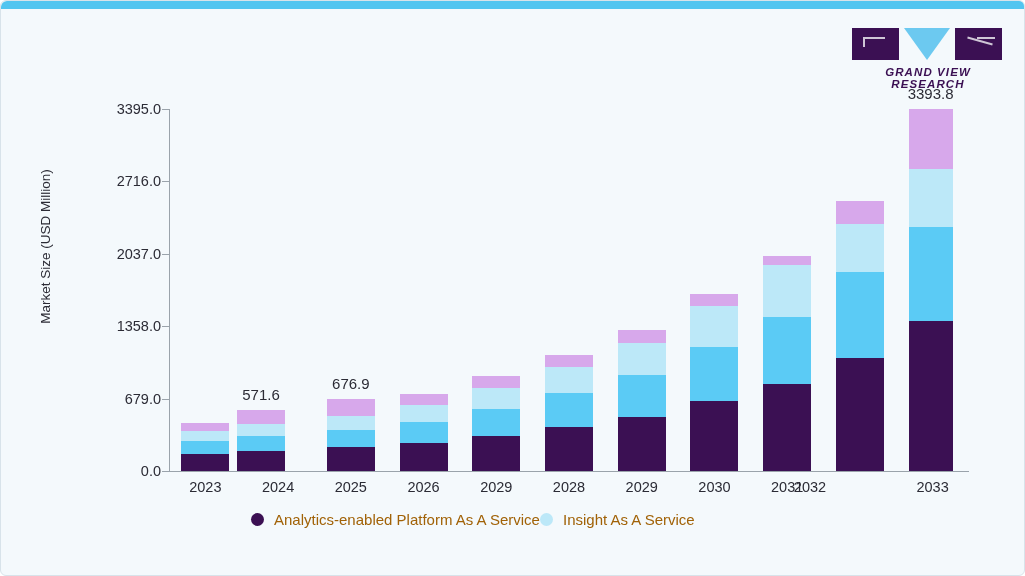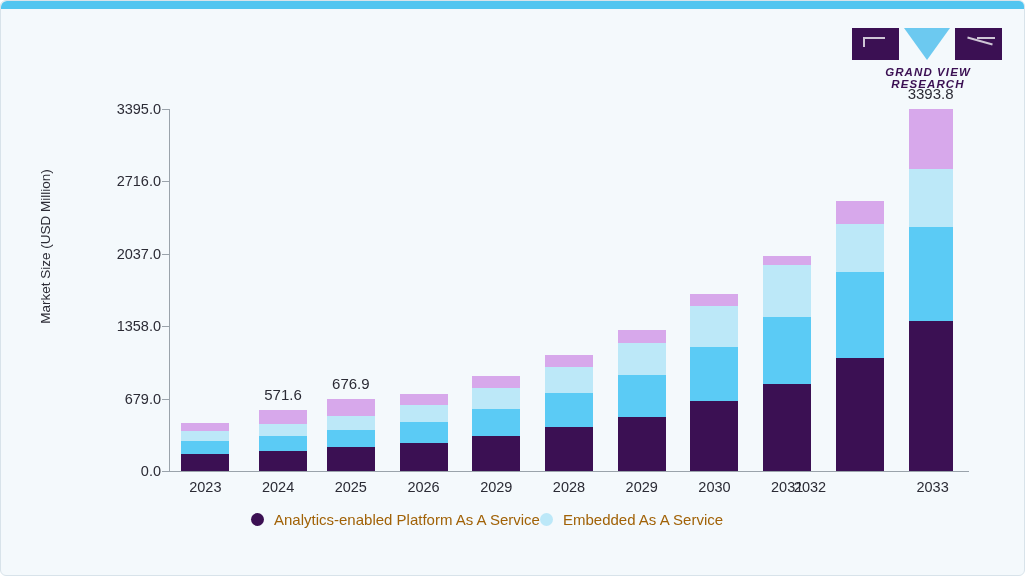--- a/index.html
+++ b/index.html
@@ -180,21 +180,21 @@
         <div class="y-tick-label" style="top: 108px; left: 80px;">3395.0</div>
         <div class="y-tick-mark" style="top: 108px; left: 161px;"></div>
       </div>
     <div id="bars">
         <div class="bar-group" style="left: 180.364px; width: 48px; top: 421.804px; bottom: auto; height: 48.1956px;">
           <div class="seg" style="background: rgb(215, 168, 235); height: 8.21031px;"></div>
           <div class="seg" style="background: rgb(188, 232, 248); height: 10.023px;"></div>
           <div class="seg" style="background: rgb(91, 203, 245); height: 12.9019px;"></div>
           <div class="seg" style="background: rgb(59, 16, 83); height: 17.0604px;"></div>
         </div>
-        <div class="bar-group" style="left: 258px; width: 48px; top: 409.052px; bottom: auto; height: 45px;">
+        <div class="bar-group" style="left: 236px; width: 48px; top: 409.052px; bottom: auto; height: 45px;">
           <div class="seg" style="background: rgb(215, 168, 235); height: 14.0855px;"></div>
           <div class="seg" style="background: rgb(188, 232, 248); height: 11.729px;"></div>
           <div class="seg" style="background: rgb(91, 203, 245); height: 15.1411px;"></div>
           <div class="seg" style="background: rgb(59, 16, 83); height: 19.9926px;"></div>
           <div class="bar-value-label" style="top: -24px;">571.6</div>
         </div>
         <div class="bar-group" style="left: 325.818px; width: 48px; top: 397.824px; bottom: auto; height: 72.1761px;">
           <div class="seg" style="background: rgb(215, 168, 235); height: 16.8365px;"></div>
           <div class="seg" style="background: rgb(188, 232, 248); height: 13.8616px;"></div>
           <div class="seg" style="background: rgb(91, 203, 245); height: 17.9134px;"></div>
@@ -266,17 +266,17 @@
       </div>
   </div>
 
   <div id="legend">
       <div class="legend-item">
         <span class="legend-dot" style="background: rgb(59, 16, 83);"></span>
         <span class="legend-label">Analytics-enabled Platform As A Service</span>
       </div>
       <div class="legend-item">
         <span class="legend-dot" style="background: rgb(188, 232, 248);"></span>
-        <span class="legend-label">Embedded As A Service</span>
+        <span class="legend-label">Insight As A Service</span>
       </div>
     </div>
 
 </div>
 
 </body></html>

